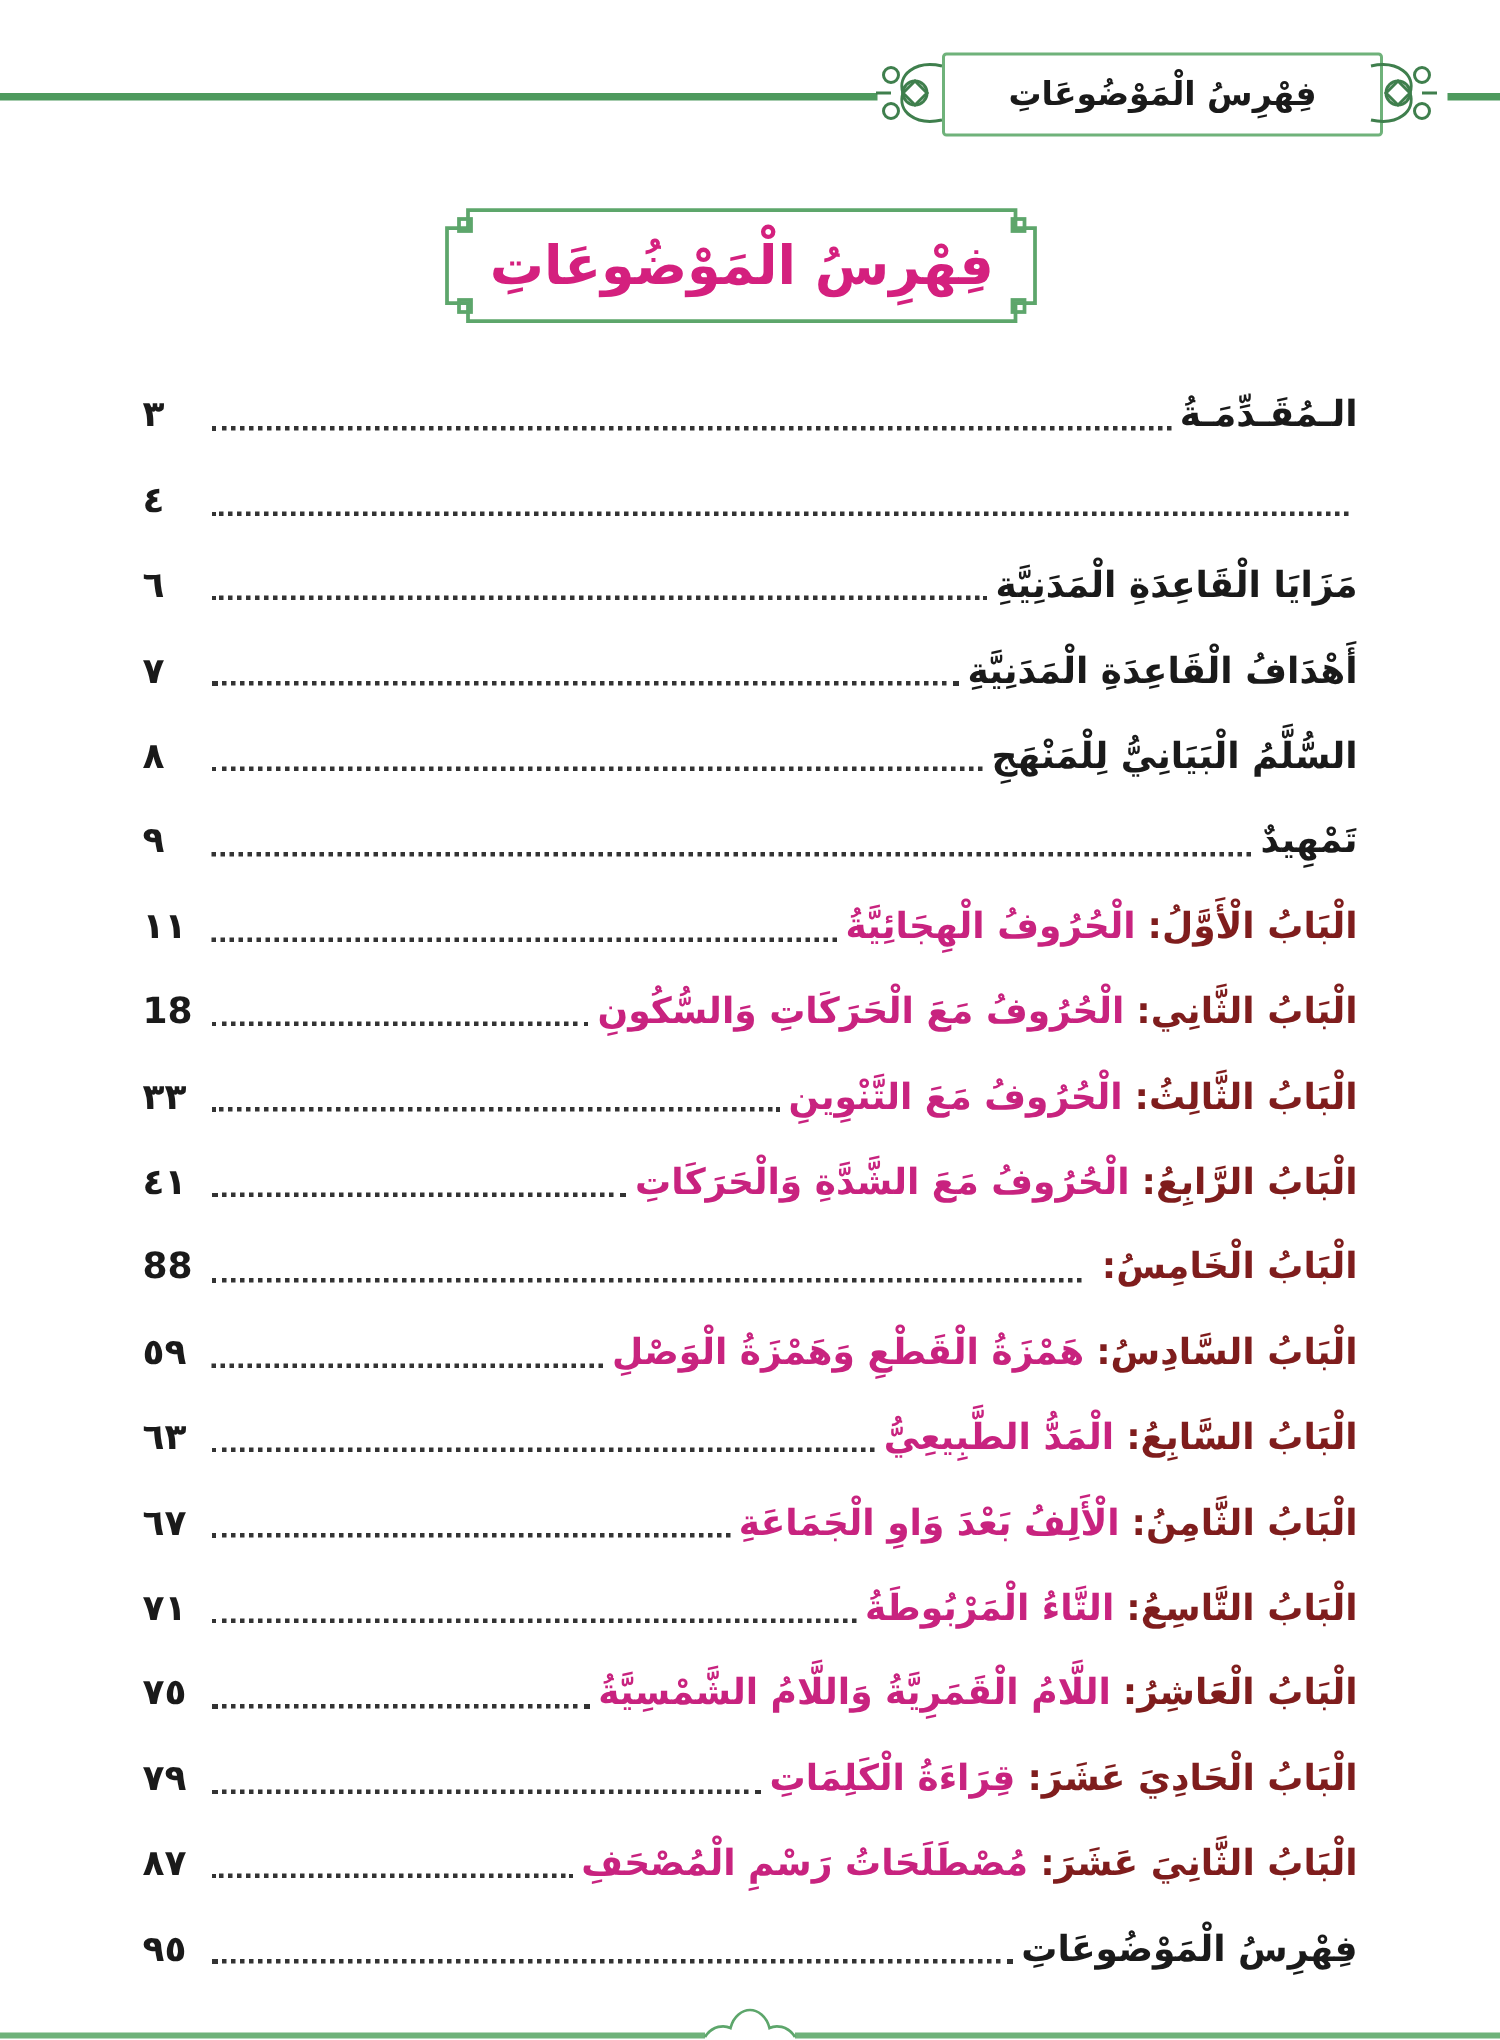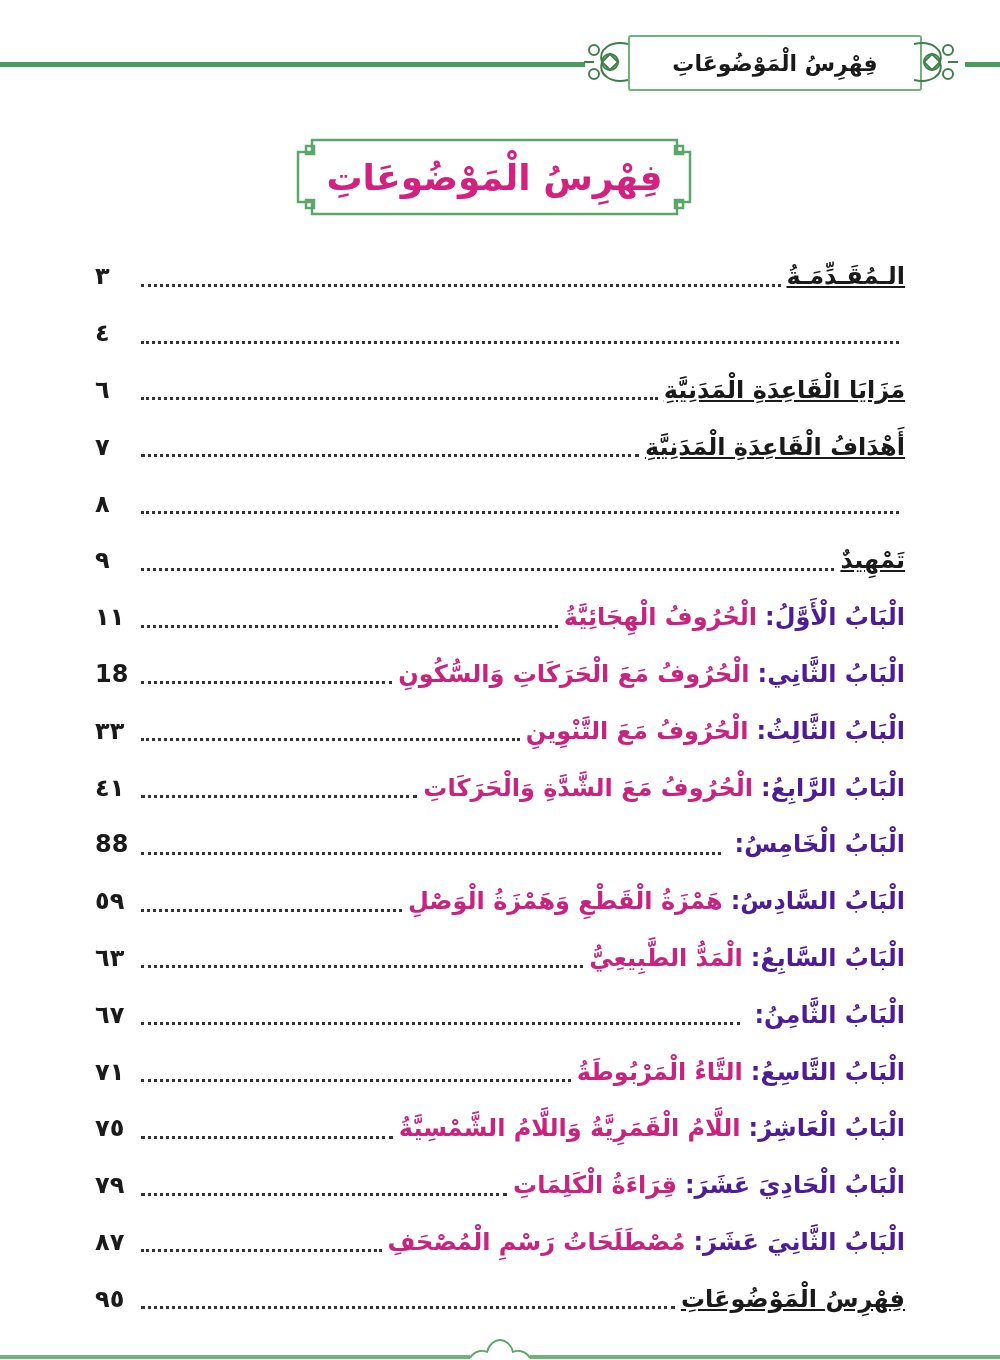--- a/index.html
+++ b/index.html
@@ -23,24 +23,24 @@
   .title-box svg { position:absolute; left:0; top:0; }
   .title-text { position:absolute; left:0; top:0; width:405px; height:78px;
                 display:flex; align-items:center; justify-content:center;
                 font-size:36px; font-weight:bold; color:#d4207e; direction:rtl; }
 
   
   .toc { position:absolute; left:95px; top:248px; width:810px; }
   .row { height:56.8px; display:flex; align-items:center; direction:rtl;
          font-size:24px; font-weight:bold; }
   .row .label { white-space:nowrap; display:flex; align-items:baseline; }
-  .row .prefix { color:#4c1d95; }
+  .row .prefix { color:#7f1d1d; }
   .row .colon { color:#1a1a1a; margin-left:8px; }
   .row .topic { color:#c8237f; }
-  .row .plain { color:#1a1a1a;text-decoration:underline; }
+  .row .plain { color:#1a1a1a; }
   .row .dots { flex:1; margin:0 6px; border-bottom:3px dotted #333; height:0; align-self:center; transform:translateY(9px); }
   .row .page { width:40px; text-align:left; color:#1a1a1a; font-size:24px; font-weight:bold; }
 
   
   .ftr-line { position:absolute; top:1355px; height:4px; background:#6fb27a; }
   .ftr-line.left { left:0; width:470px; }
   .ftr-line.right { left:530px; width:470px; }
   .ftr-orn { position:absolute; left:465px; top:1338px; width:70px; height:22px; }
 </style>
 </head>
@@ -109,20 +109,23 @@
     <span class="page">٦</span>
   </div>
   <div class="row">
     <span class="label">
         <span class="plain">أَهْدَافُ الْقَاعِدَةِ الْمَدَنِيَّةِ</span>
       </span>
     <span class="dots"></span>
     <span class="page">٧</span>
   </div>
   <div class="row">
+    <span class="label">
+        <span class="plain">السُّلَّمُ الْبَيَانِيُّ لِلْمَنْهَجِ</span>
+      </span>
     <span class="dots"></span>
     <span class="page">٨</span>
   </div>
   <div class="row">
     <span class="label">
         <span class="plain">تَمْهِيدٌ</span>
       </span>
     <span class="dots"></span>
     <span class="page">٩</span>
   </div>
@@ -186,20 +189,21 @@
       <span class="colon"></span>
       <span class="topic">الْمَدُّ الطَّبِيعِيُّ</span>
     </span>
     <span class="dots"></span>
     <span class="page">٦٣</span>
   </div>
   <div class="row">
     <span class="label">
       <span class="prefix">الْبَابُ الثَّامِنُ:</span>
       <span class="colon"></span>
+      <span class="topic">الْأَلِفُ بَعْدَ وَاوِ الْجَمَاعَةِ</span>
     </span>
     <span class="dots"></span>
     <span class="page">٦٧</span>
   </div>
   <div class="row">
     <span class="label">
       <span class="prefix">الْبَابُ التَّاسِعُ:</span>
       <span class="colon"></span>
       <span class="topic">التَّاءُ الْمَرْبُوطَةُ</span>
     </span>

